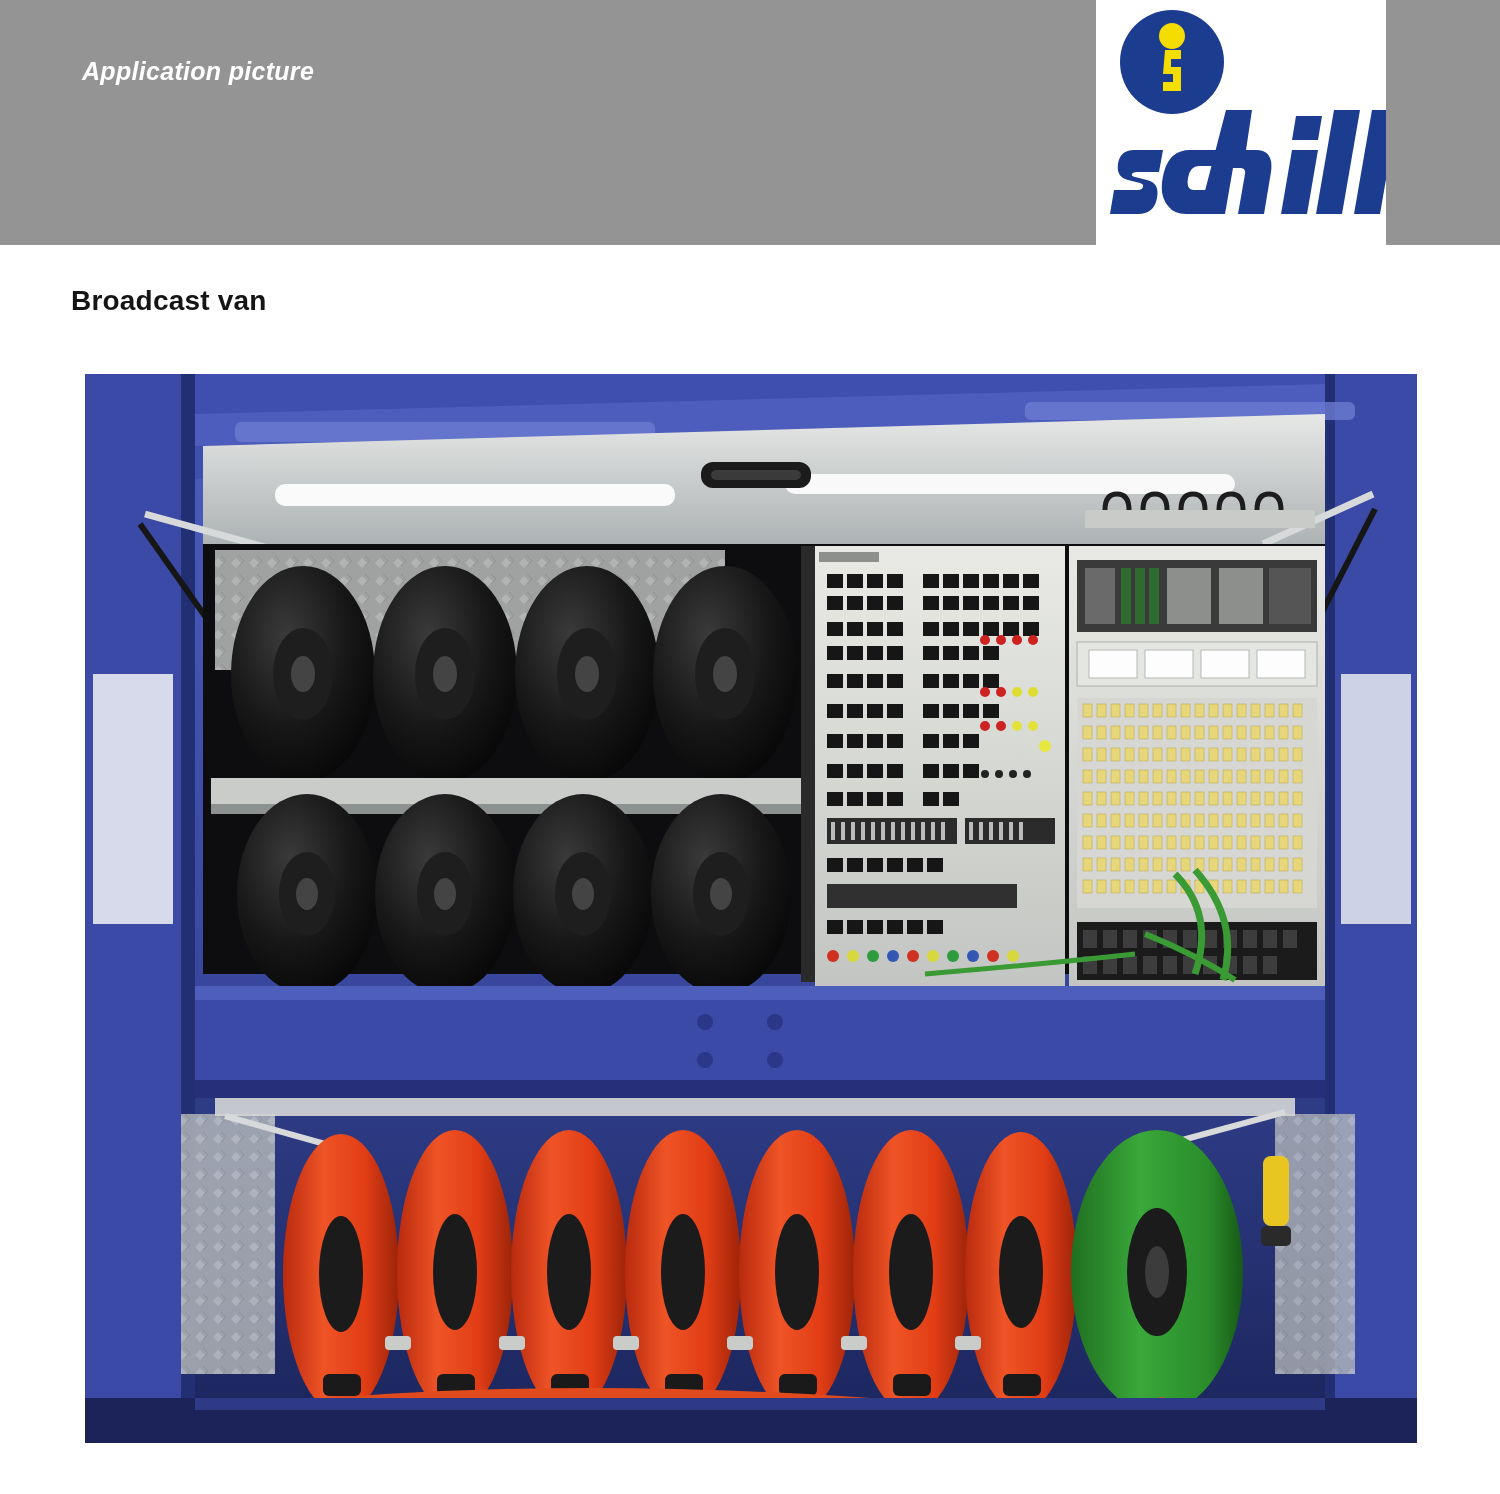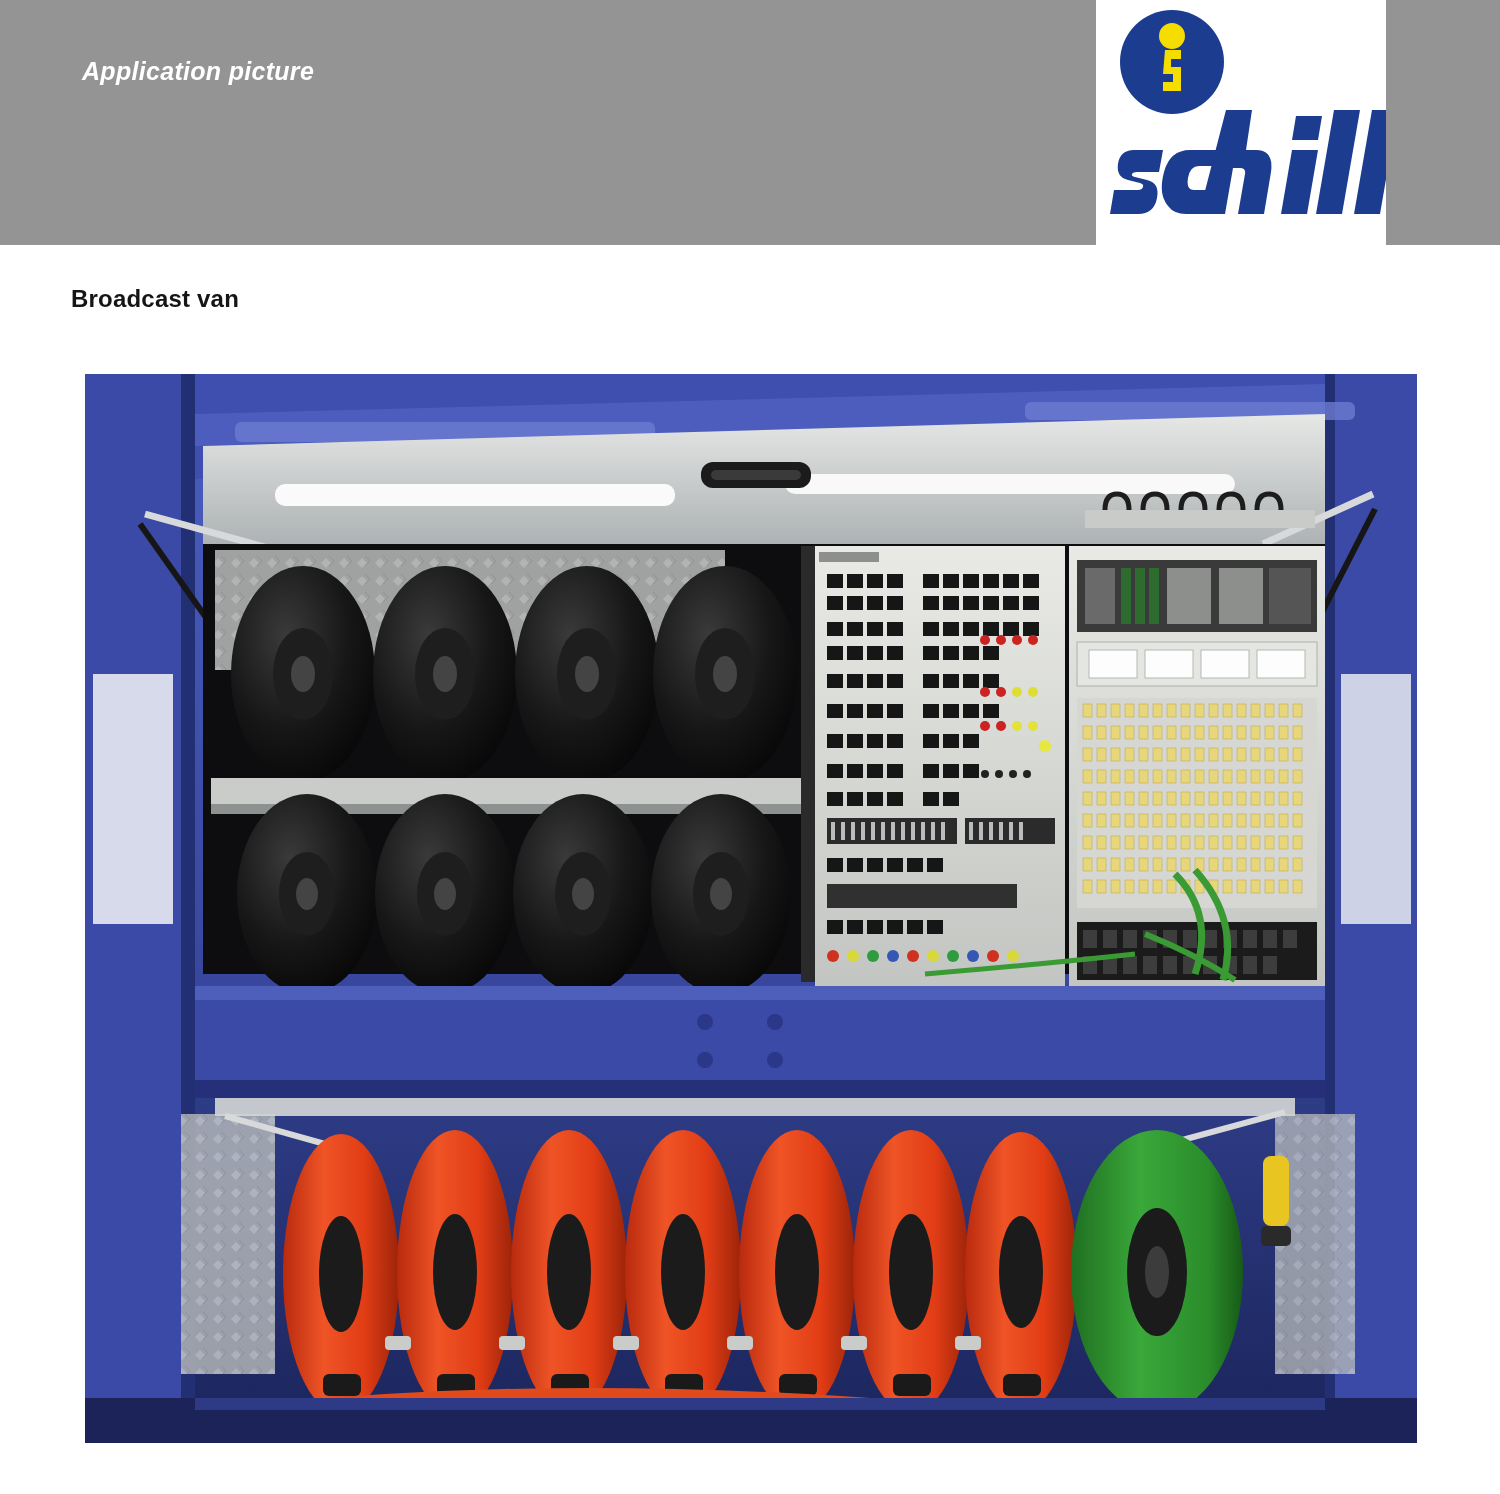--- a/index.html
+++ b/index.html
@@ -45,21 +45,21 @@
     background: #ffffff;
     overflow: hidden;
   }
   .logo-svg { display: block; }
 
   
   .page-title {
     position: absolute;
     left: 71px;
     top: 285px;
-    font-size: 24px;
+    font-size: 28px;
     font-weight: bold;
     color: #151515;
     letter-spacing: 0.2px;
   }
 
   
   .photo-frame {
     position: absolute;
     left: 85px;
     top: 374px;

